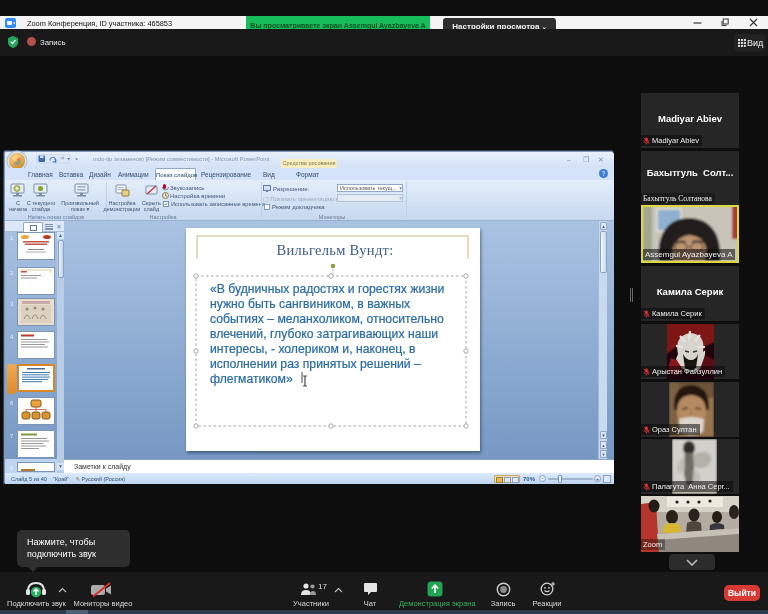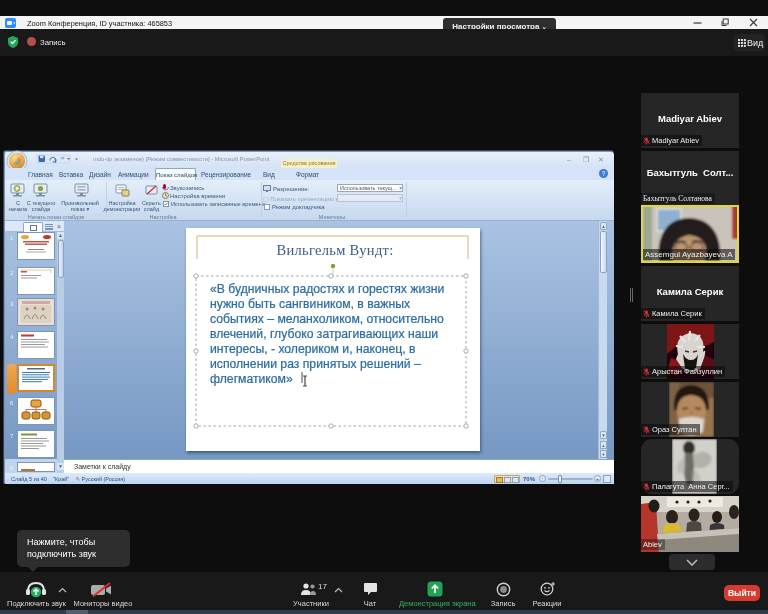--- a/index.html
+++ b/index.html
@@ -82,20 +82,21 @@
 #taskbar { left:0; top:594px; width:768px; height:20px; background:#2e3d4e; }
 .tray { position:absolute; color:#e8e8e8; font-size:10px; top:6px; }
 </style>
 </head>
 <body>
 <div id="root">
 
   <div class="abs" id="titlebar"></div>
   <div class="abs" id="zicon"></div>
   <div class="abs" id="ztitle">Zoom Конференция, ID участника: 465853</div>
+  <div class="abs" id="greenbar">Вы просматриваете экран Assemgul Ayazbayeva A</div>
   <div class="abs" id="viewset">Настройки просмотра <span style="font-size:6px;">⌄</span></div>
   <svg class="abs" style="left:693px; top:3px;" width="9" height="8" viewBox="0 0 9 8">
       <line x1="0.5" y1="4" x2="8.5" y2="4" stroke="#3a3a3a" stroke-width="1.2"></line>
     </svg>
   <svg class="abs" style="left:721px; top:2px;" width="8" height="9" viewBox="0 0 8 9">
       <rect x="2.2" y="1" width="5" height="5" fill="none" stroke="#3a3a3a" stroke-width="1"></rect>
       <path d="M1 3 V7.5 H5.5" fill="none" stroke="#3a3a3a" stroke-width="1"></path>
     </svg>
   <svg class="abs" style="left:749px; top:2px;" width="9" height="9" viewBox="0 0 9 9">
       <path d="M1 1 L8 8 M8 1 L1 8" stroke="#3a3a3a" stroke-width="1.2"></path>
@@ -465,21 +466,21 @@
       <path d="M13 27 L19 26 M26 26 L32 27" stroke="#2e2014" stroke-width="1.4"></path>
       <path d="M22 28 V33" stroke="#8a6844" stroke-width="1"></path>
       </g>
     </svg>
     <div class="plabel"><svg class="miniic" width="7" height="8" viewBox="0 0 7 8">
           <rect x="2.2" y="0.5" width="2.6" height="4" rx="1.3" fill="#d33"></rect>
           <path d="M1 3.5 a2.5 2.5 0 0 0 5 0 M3.5 6 v1.5" stroke="#d33" stroke-width="0.8" fill="none"></path>
           <line x1="0.8" y1="0.8" x2="6.2" y2="6.8" stroke="#d33" stroke-width="0.9"></line>
         </svg>Ораз Султан</div>
   </div>
-  <div class="tile" style="top:423px;border-radius:11px;">
+  <div class="tile" style="top:423px;">
     <svg class="abs" style="left:31px; top:0;" width="45" height="55" viewBox="0 0 45 55">
       <defs>
           <filter id="bl4" x="-20%" y="-20%" width="140%" height="140%">
             <feGaussianBlur stdDeviation="0.8"></feGaussianBlur>
           </filter>
         </defs>
       <g filter="url(#bl4)">
       <rect width="45" height="55" fill="#d2d0ca"></rect>
       <rect x="0" y="44" width="45" height="11" fill="#c4c2ba"></rect>
       <ellipse cx="17" cy="9" rx="6" ry="7" fill="#2e2e2c"></ellipse>
@@ -516,21 +517,21 @@
       <path d="M23 29 Q31 25 39 29 L41 42 H21 Z" fill="#d8b832"></path>
       <ellipse cx="53" cy="19" rx="5.5" ry="6.5" fill="#2c221a"></ellipse>
       <path d="M46 27 Q53 23 60 27 L61 38 H45 Z" fill="#4e463c"></path>
       <ellipse cx="76" cy="21" rx="5" ry="6" fill="#261e16"></ellipse>
       <path d="M69 29 Q76 25 83 29 L84 40 H68 Z" fill="#343440"></path>
       <ellipse cx="93" cy="16" rx="5" ry="7" fill="#2a241c"></ellipse>
       <path d="M16 38 L98 32 L98 56 L18 56 Z" fill="#8e887e"></path>
       <path d="M16 38 L98 32 L98 38 L17 44 Z" fill="#c6c0b6"></path>
       </g>
     </svg>
-    <div class="plabel" style="background:rgba(10,10,10,.35);">Abiev</div>
+    <div class="plabel" style="background:rgba(10,10,10,.35);">Zoom</div>
   </div>
   <div class="abs" style="left:669px; top:538px; width:46px; height:16px; background:#2c2c2c; border-radius:4px;">
     <svg style="position:absolute; left:17px; top:5px;" width="12" height="7" viewBox="0 0 12 7">
         <path d="M1 1 L6 6 L11 1" stroke="#b8b8b8" stroke-width="1.6" fill="none"></path>
       </svg>
   </div>
 
   <div class="abs" id="tooltip">Нажмите, чтобы<br>подключить звук</div>
 
   <div class="abs" id="toolbar"></div>

